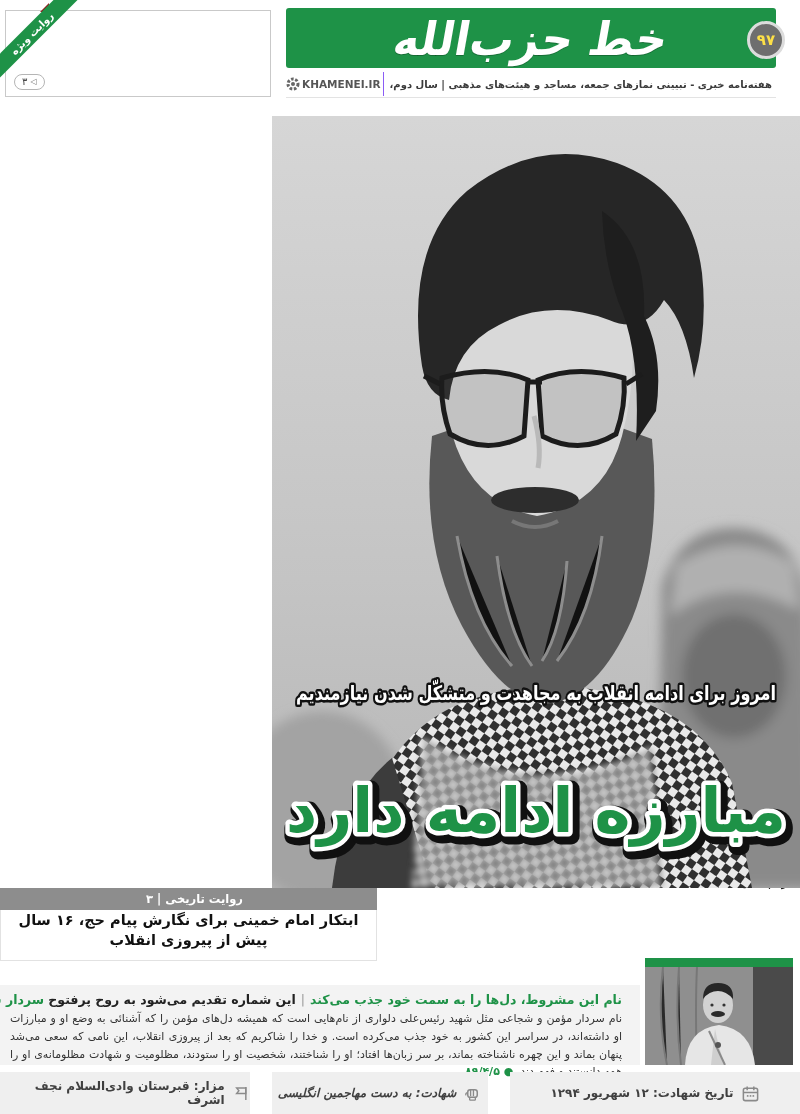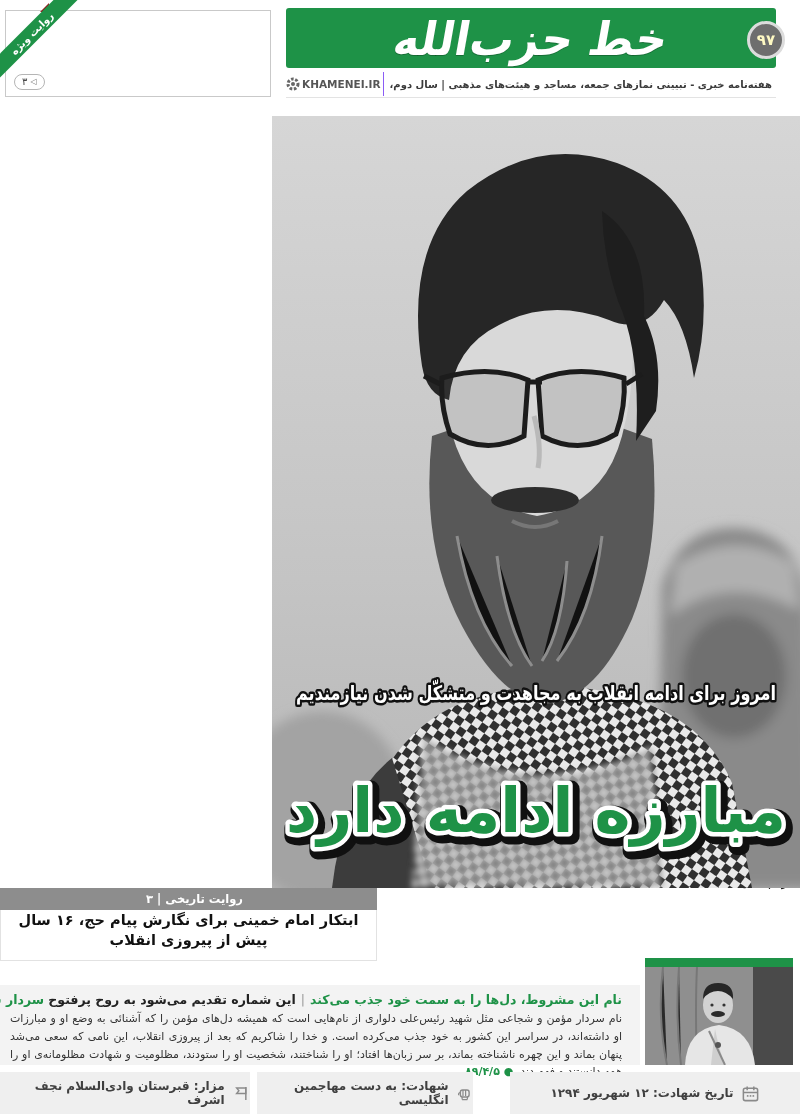--- a/index.html
+++ b/index.html
@@ -5,21 +5,21 @@
   html,body{margin:0;padding:0;background:#fff;}
   *{box-sizing:border-box;font-family:"DejaVu Sans",sans-serif;}
   .page{position:relative;width:800px;height:1114px;background:#fff;direction:rtl;overflow:hidden;}
 
   
   .banner{position:absolute;left:286px;top:8px;width:490px;height:60px;background:#1e9247;border-radius:3px;
           display:flex;align-items:center;justify-content:center;}
   .logo-cal{color:#fff;font-size:44px;font-weight:bold;transform:skewX(-10deg) scaleY(1.05);letter-spacing:-2px;
             text-shadow:0 1px 0 rgba(0,0,0,.25);white-space:nowrap;}
   .issue-badge{position:absolute;left:747px;top:21px;width:38px;height:38px;background:#6e6e6e;border:3px solid #dcdcdc;
-               border-radius:50%;color:#fef9c3;font-size:15px;font-weight:bold;display:flex;align-items:center;justify-content:center;z-index:3;}
+               border-radius:50%;color:#fde047;font-size:15px;font-weight:bold;display:flex;align-items:center;justify-content:center;z-index:3;}
   .tagline-strip{position:absolute;left:286px;top:70px;width:490px;height:28px;border-bottom:1px solid #e3e3e3;}
   .tagline{position:absolute;right:4px;top:0;height:28px;left:104px;display:flex;align-items:center;justify-content:flex-start;
            font-size:10px;font-weight:bold;color:#3a3a3a;white-space:nowrap;overflow:hidden;}
   .brand{position:absolute;left:0;top:2px;width:98px;height:24px;border-right:1px solid #8b5cf6;direction:ltr;
          display:flex;align-items:center;justify-content:flex-start;gap:2px;color:#555;font-weight:bold;font-size:10.5px;}
 
   .special-box{position:absolute;left:5px;top:10px;width:266px;height:87px;border:1px solid #c9c9c9;background:#fff;}
   .ribbon{position:absolute;top:14px;left:-30px;width:112px;padding:3px 0;background:#1e9247;color:#fff;
           font-size:10px;font-weight:bold;text-align:center;transform:rotate(-45deg);z-index:2;}
   .ribbon-fold{position:absolute;top:-8px;left:34px;width:0;height:0;border-left:9px solid transparent;
@@ -60,21 +60,21 @@
   .ded-title .sep{color:#999;padding:0 5px;font-weight:normal;}
   .ded-body{font-size:11px;line-height:1.62;color:#333;text-align:justify;}
   .ded-date{color:#1e9247;font-weight:bold;white-space:nowrap;}
   .ded-photo{position:absolute;left:645px;top:958px;width:148px;height:107px;background:#fff;}
   .ded-photo .greenbar{height:9px;background:#1e9247;}
 
   
   .foot-cell{position:absolute;top:1072px;height:42px;background:#efefef;display:flex;align-items:center;
              justify-content:center;gap:7px;font-size:12px;font-weight:bold;color:#404040;}
   .foot-right{left:510px;width:290px;}
-  .foot-mid{left:257px;width:216px;}
+  .foot-mid{left:272px;width:216px;font-style:italic;}
   .foot-left{left:0;width:250px;}
 </style>
 </head>
 <body>
 
 <div class="page">
 
   <div class="banner">
     <div class="logo-cal">خط حزب‌الله</div>
   </div>

